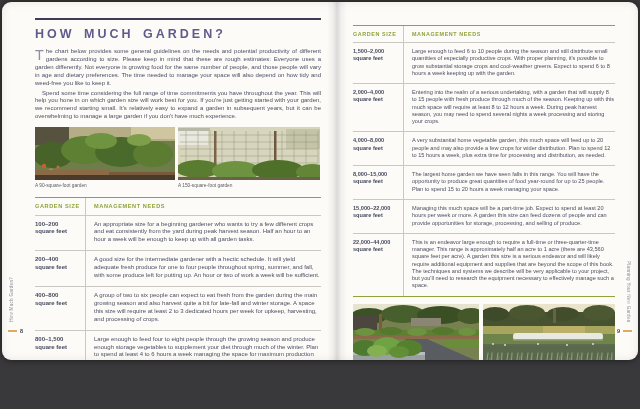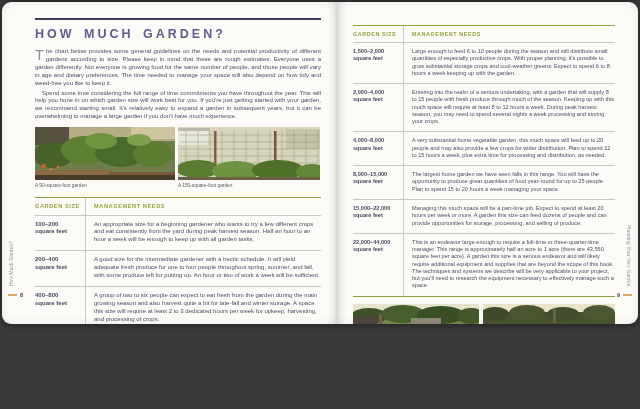--- a/index.html
+++ b/index.html
@@ -1,19 +1,19 @@
 <!DOCTYPE html>
 <html><head>
 <meta charset="utf-8">
 <style>
   html,body{margin:0;padding:0;width:640px;height:409px;overflow:hidden;background:#39393b;}
   *{box-sizing:border-box;}
   body{font-family:"Liberation Sans", sans-serif;}
   .stage{position:relative;width:640px;height:409px;}
-  .spread{position:absolute;left:2px;top:2px;width:636px;height:322px;background:#fcfbf8;
+  .spread{position:absolute;left:2px;top:2px;width:636px;height:358px;background:#fcfbf8;
           border-radius:9px;overflow:hidden;box-shadow:0 0 7px rgba(0,0,0,.55), inset 0 0 10px rgba(0,0,0,.08);}
   .gutter{position:absolute;left:325px;top:0;width:20px;height:100%;pointer-events:none;
           background:linear-gradient(90deg,rgba(50,50,60,0) 0%,rgba(50,50,60,.06) 30%,rgba(50,50,60,.17) 50%,rgba(50,50,60,.06) 70%,rgba(50,50,60,0) 100%);}
   .page{position:absolute;top:0;height:100%;}
   .page-left{left:0;width:334px;}
   .page-right{left:334px;width:302px;}
   .content-l{position:absolute;left:33px;top:16px;width:286px;}
   .content-r{position:absolute;left:17px;top:23px;width:262px;}
 
   .title-rule{height:2px;background:#3f3d55;margin-bottom:7px;}

